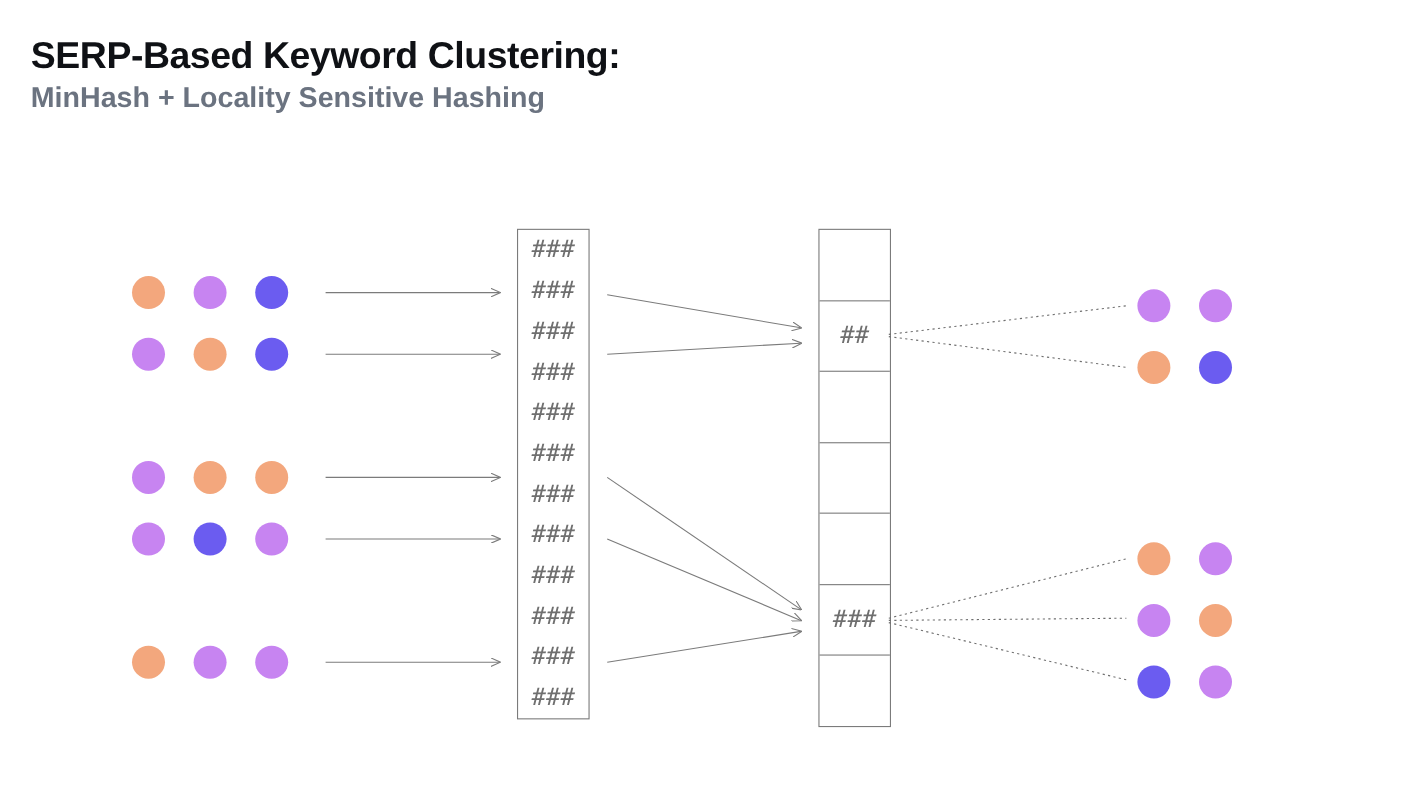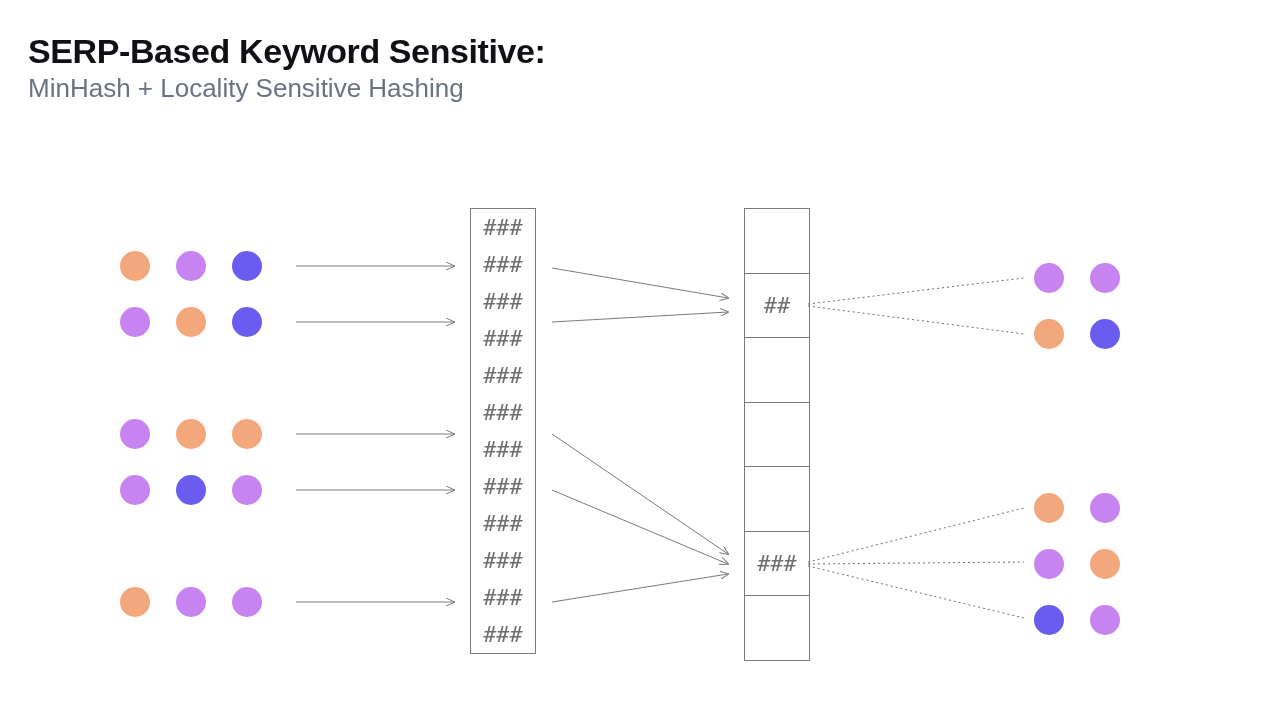--- a/index.html
+++ b/index.html
@@ -23,21 +23,21 @@
   }
   .title-main {
     font-size: 34px;
     font-weight: 700;
     letter-spacing: -0.4px;
     color: #0f1115;
     margin: 0;
   }
   .title-sub {
     font-size: 26px;
-    font-weight: 400;
+    font-weight: 700;
     color: #6b7380;
     margin: 2px 0 0 0;
   }
 
   
   .dot {
     position: absolute;
     width: 30px;
     height: 30px;
     border-radius: 50%;
@@ -92,21 +92,21 @@
     width: 1280px; height: 720px;
     pointer-events: none;
   }
 </style>
 </head>
 <body>
 
 <div class="stage">
 
   <div class="title-block">
-    <div class="title-main">SERP-Based Keyword Sensitive:</div>
+    <div class="title-main">SERP-Based Keyword Clustering:</div>
     <div class="title-sub">MinHash + Locality Sensitive Hashing</div>
   </div>
 
   <div id="input-dots">
       <div class="dot" style="background: rgb(243, 167, 125); left: 120px; top: 251px;"></div>
       <div class="dot" style="background: rgb(199, 132, 241); left: 176px; top: 251px;"></div>
       <div class="dot" style="background: rgb(107, 92, 240); left: 232px; top: 251px;"></div>
       <div class="dot" style="background: rgb(199, 132, 241); left: 120px; top: 307px;"></div>
       <div class="dot" style="background: rgb(243, 167, 125); left: 176px; top: 307px;"></div>
       <div class="dot" style="background: rgb(107, 92, 240); left: 232px; top: 307px;"></div>

